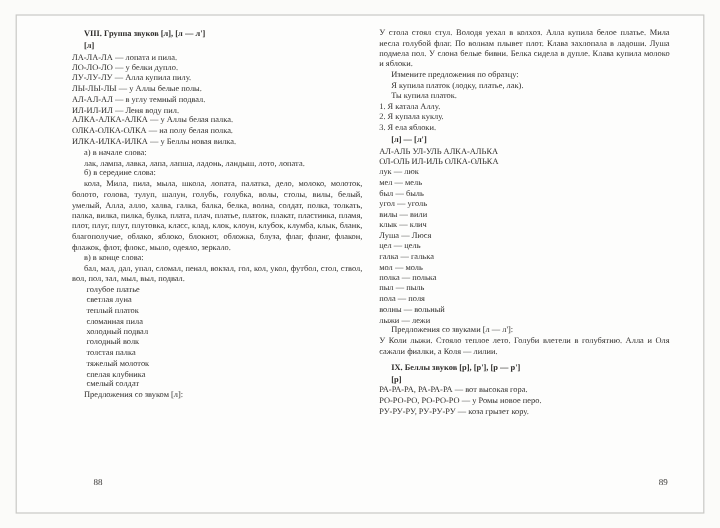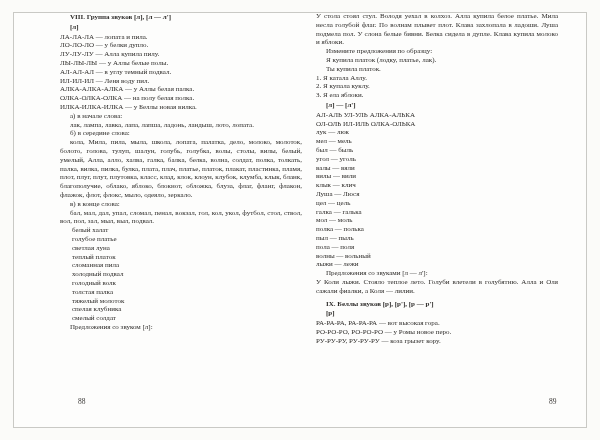--- a/index.html
+++ b/index.html
@@ -12,21 +12,21 @@
     overflow: hidden;
   }
   .scan-frame {
     position: absolute;
     left: 13px; top: 12px; right: 13px; bottom: 12px;
     border: 1px solid #c9c9c5;
     background: #fdfdfc;
   }
   .page {
     position: absolute;
-    top: 12px;
+    top: 23px;
     width: 242px;
     font-size: 7px;
     line-height: 8.8px;
   }
   .page-left  { left: 60px; }
   .page-right { left: 316px; }
 
   .blk { min-height: 8.8px; }
   .blk-heading  { font-weight: 700; text-indent: 10px; margin: 1px 0 1px 0; }
   .blk-heading9 { font-weight: 700; text-indent: 10px; margin: 4px 0 1px 0; }
@@ -62,21 +62,20 @@
     <div class="blk blk-line">ИЛ-ИЛ-ИЛ — Леня воду пил.</div>
     <div class="blk blk-line">АЛКА-АЛКА-АЛКА — у Аллы белая палка.</div>
     <div class="blk blk-line">ОЛКА-ОЛКА-ОЛКА — на полу белая полка.</div>
     <div class="blk blk-line">ИЛКА-ИЛКА-ИЛКА — у Беллы новая вилка.</div>
     <div class="blk blk-lineind">а) в начале слова:</div>
     <div class="blk blk-para">лак, лампа, лавка, лапа, лапша, ладонь, ландыш, лото, лопата.</div>
     <div class="blk blk-lineind">б) в середине слова:</div>
     <div class="blk blk-para">кола, Мила, пила, мыла, школа, лопата, палатка, дело, молоко, молоток, болото, голова, тулуп, шалун, голубь, голубка, волы, столы, вилы, белый, умелый, Алла, алло, халва, галка, балка, белка, волна, солдат, полка, толкать, палка, вилка, пилка, булка, плата, плач, платье, платок, плакат, пластинка, пламя, плот, плуг, плут, плутовка, класс, клад, клок, клоун, клубок, клумба, клык, бланк, благополучие, облако, яблоко, блокнот, обложка, блуза, флаг, фланг, флакон, флажок, флот, флокс, мыло, одеяло, зеркало.</div>
     <div class="blk blk-lineind">в) в конце слова:</div>
     <div class="blk blk-para">бал, мал, дал, упал, сломал, пенал, вокзал, гол, кол, укол, футбол, стол, ствол, вол, пол, зал, мыл, выл, подвал.</div>
-    <div class="blk blk-item">белый халат</div>
     <div class="blk blk-item">голубое платье</div>
     <div class="blk blk-item">светлая луна</div>
     <div class="blk blk-item">теплый платок</div>
     <div class="blk blk-item">сломанная пила</div>
     <div class="blk blk-item">холодный подвал</div>
     <div class="blk blk-item">голодный волк</div>
     <div class="blk blk-item">толстая палка</div>
     <div class="blk blk-item">тяжелый молоток</div>
     <div class="blk blk-item">спелая клубника</div>
     <div class="blk blk-item">смелый солдат</div>
@@ -90,21 +89,20 @@
     <div class="blk blk-line">1. Я катала Аллу.</div>
     <div class="blk blk-line">2. Я купала куклу.</div>
     <div class="blk blk-line">3. Я ела яблоки.</div>
     <div class="blk blk-sub">[л] — [л']</div>
     <div class="blk blk-line">АЛ-АЛЬ УЛ-УЛЬ АЛКА-АЛЬКА</div>
     <div class="blk blk-line">ОЛ-ОЛЬ ИЛ-ИЛЬ ОЛКА-ОЛЬКА</div>
     <div class="blk blk-line">лук — люк</div>
     <div class="blk blk-line">мел — мель</div>
     <div class="blk blk-line">был — быль</div>
     <div class="blk blk-line">угол — уголь</div>
-    <div class="blk blk-line">валы — вяли</div>
     <div class="blk blk-line">вилы — вили</div>
     <div class="blk blk-line">клык — клич</div>
     <div class="blk blk-line">Луша — Люся</div>
     <div class="blk blk-line">цел — цель</div>
     <div class="blk blk-line">галка — галька</div>
     <div class="blk blk-line">мол — моль</div>
     <div class="blk blk-line">полка — полька</div>
     <div class="blk blk-line">пыл — пыль</div>
     <div class="blk blk-line">пола — поля</div>
     <div class="blk blk-line">волны — вольный</div>

